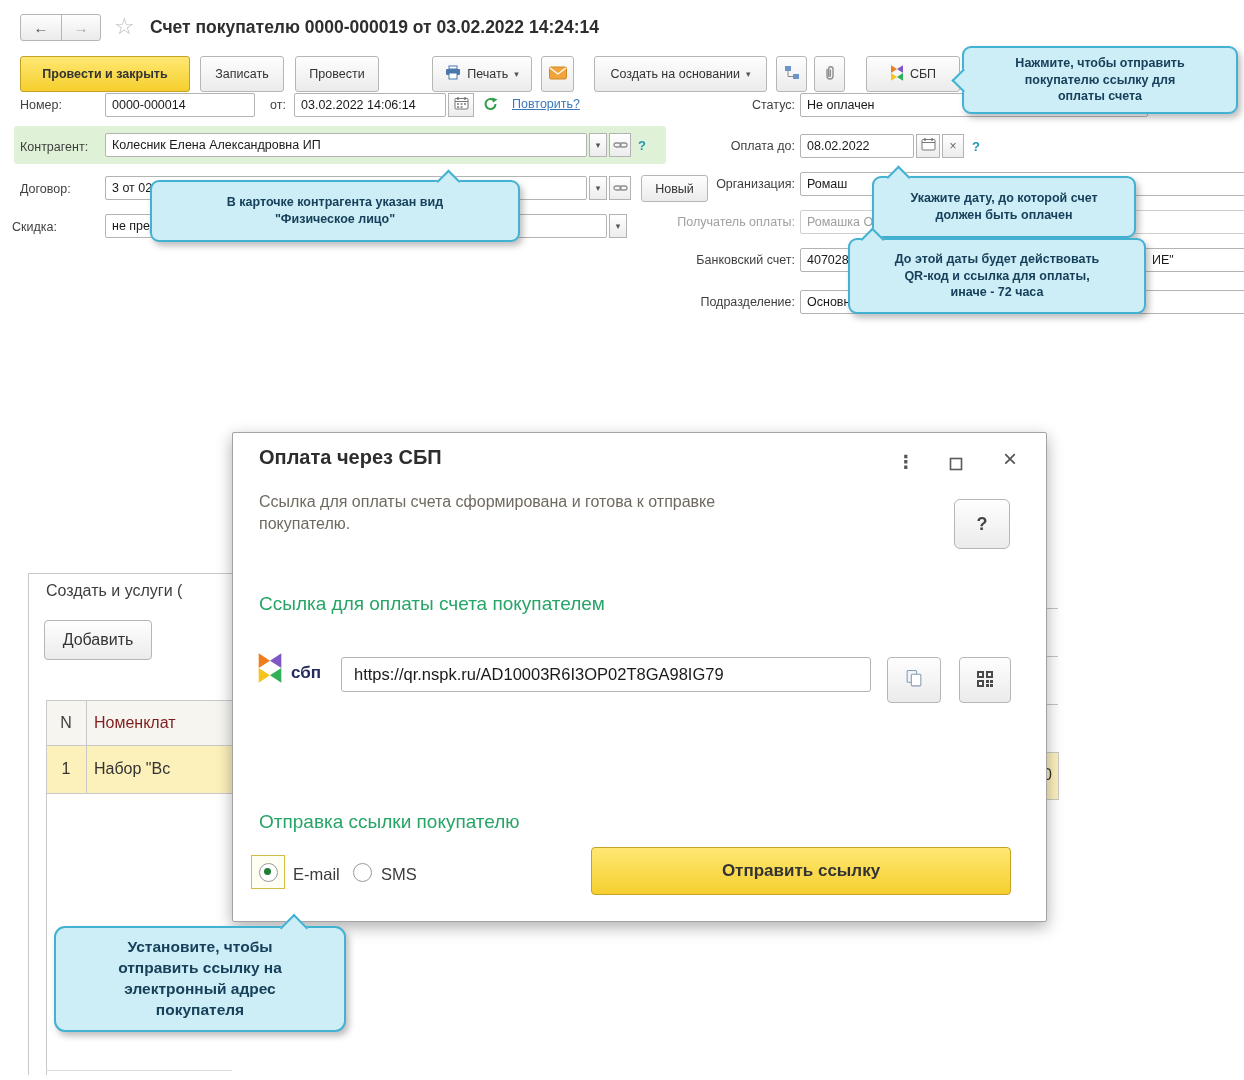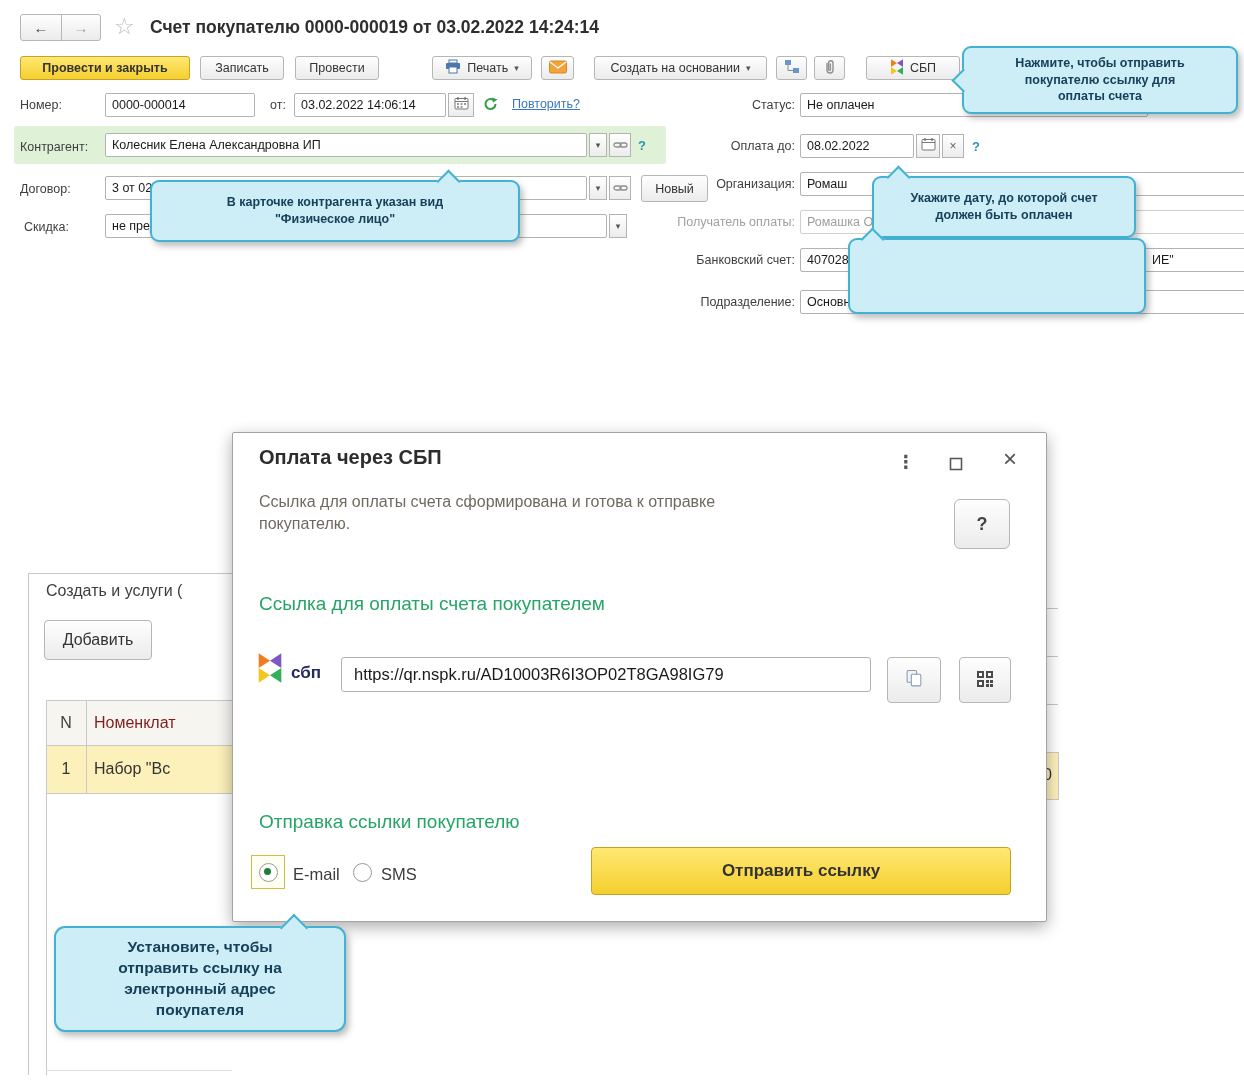--- a/index.html
+++ b/index.html
@@ -1,21 +1,21 @@
 <!DOCTYPE html>
 <html><head>
 <meta charset="utf-8">
 <style>
   html,body{margin:0;padding:0;background:#fff;}
   body{font-family:"Liberation Sans","DejaVu Sans",sans-serif;}
   .screen{position:relative;width:1244px;height:1080px;background:#fff;overflow:hidden;}
   .abs{position:absolute;box-sizing:border-box;}
   .btn{display:flex;align-items:center;justify-content:center;gap:6px;border:1px solid #b6b6b6;
        border-radius:3px;background:linear-gradient(#fefefe,#ebebeb);font-size:12.5px;color:#333;
-       padding:0 10px;height:24px;box-sizing:border-box;cursor:pointer;font-family:inherit;white-space:nowrap;}
+       padding:0 10px;height:36px;box-sizing:border-box;cursor:pointer;font-family:inherit;white-space:nowrap;}
   .btn-yellow{background:linear-gradient(#ffe873,#f5cf2e);border-color:#c5a223;font-weight:bold;}
   .caret{font-size:9px;color:#555;}
   .lbl{position:absolute;font-size:12.5px;color:#3e3e3e;white-space:nowrap;}
   .lbl-r{text-align:right;width:150px;}
   .inp{position:absolute;box-sizing:border-box;border:1px solid #b3b3b3;border-radius:2px;background:#fff;
        font-size:12.5px;color:#1a1a1a;padding:0 6px;height:24px;font-family:inherit;outline:none;}
   .combo-btn{position:absolute;box-sizing:border-box;border:1px solid #b3b3b3;background:linear-gradient(#fff,#ececec);
        display:flex;align-items:center;justify-content:center;height:24px;cursor:pointer;}
   .help-q{position:absolute;font-size:13px;font-weight:bold;color:#2496b5;cursor:pointer;}
   .glink{position:absolute;font-size:12.5px;color:#3a77bb;text-decoration:underline;cursor:pointer;white-space:nowrap;}
@@ -150,21 +150,21 @@
   <div class="combo-btn" style="left:609px;top:176px;width:22px;">
       <span><svg width="15" height="10" viewBox="0 0 15 10">
           <rect x="1" y="3" width="7" height="4" rx="2" fill="none" stroke="#8f8f8f" stroke-width="1.3"></rect>
           <rect x="7" y="3" width="7" height="4" rx="2" fill="none" stroke="#8f8f8f" stroke-width="1.3"></rect>
         </svg></span>
     </div>
   <button class="btn abs" style="left:641px;top:175px;width:67px;height:27px;">
       <span>Новый</span>
     </button>
 
-  <div class="lbl" style="left:24px;top:220px;">Скидка:</div>
+  <div class="lbl" style="left:12px;top:220px;">Скидка:</div>
   <input class="inp" style="left: 105px; top: 214px; width: 502px;" readonly="" value="не предоставлена">
   <div class="combo-btn" style="left:609px;top:214px;width:18px;">
       <span class="caret">▾</span>
     </div>
 
   <div class="lbl lbl-r" style="left:645px;top:98px;">Статус:</div>
   <input class="inp" style="left: 800px; top: 93px; width: 348px;" readonly="" value="Не оплачен">
 
   <div class="lbl lbl-r" style="left:645px;top:139px;">Оплата до:</div>
   <input class="inp" style="left: 800px; top: 134px; width: 114px;" readonly="" value="08.02.2022">
@@ -204,20 +204,21 @@
     <span>Укажите дату, до которой счет должен быть оплачен</span>
   </div>
 
   <div class="tooltip" style="left:150px;top:180px;width:370px;height:62px;padding:0 52px;">
     <div class="diamond d-up" style="left:288px;top:-9px;"></div>
     <span>В карточке контрагента указан вид "Физическое лицо"</span>
   </div>
 
   <div class="tooltip" style="left:848px;top:238px;width:298px;height:76px;padding:0 38px;">
     <div class="diamond d-up" style="left:14px;top:-9px;"></div>
+    <span>До этой даты будет действовать QR-код и ссылка для оплаты, иначе - 72 часа</span>
   </div>
 
   <div class="abs" style="left:28px;top:573px;width:204px;height:502px;border-top:1px solid #c8c8c8;border-left:1px solid #c8c8c8;"></div>
   <div class="abs" style="left:46px;top:582px;font-size:16px;color:#3d3d3d;white-space:nowrap;">Создать и услуги (</div>
   <button class="btn abs" style="left:44px;top:620px;width:108px;height:40px;font-size:16px;border-radius:4px;">
       <span>Добавить</span>
     </button>
 
   <div class="abs" style="left:46px;top:700px;width:186px;height:46px;background:#f7f5f0;border:1px solid #c9c9c9;border-right:none;"></div>
   <div class="abs" style="left:46px;top:714px;width:40px;text-align:center;font-size:16px;color:#3f3f3f;">N</div>

